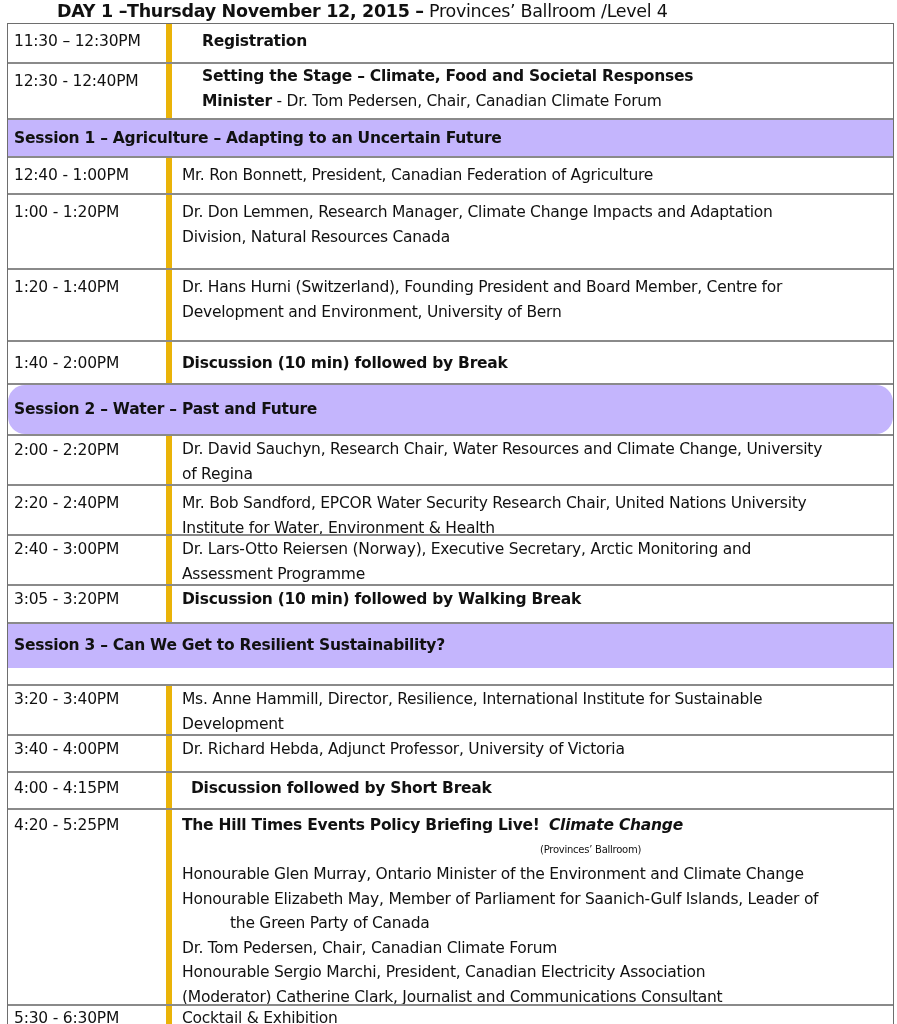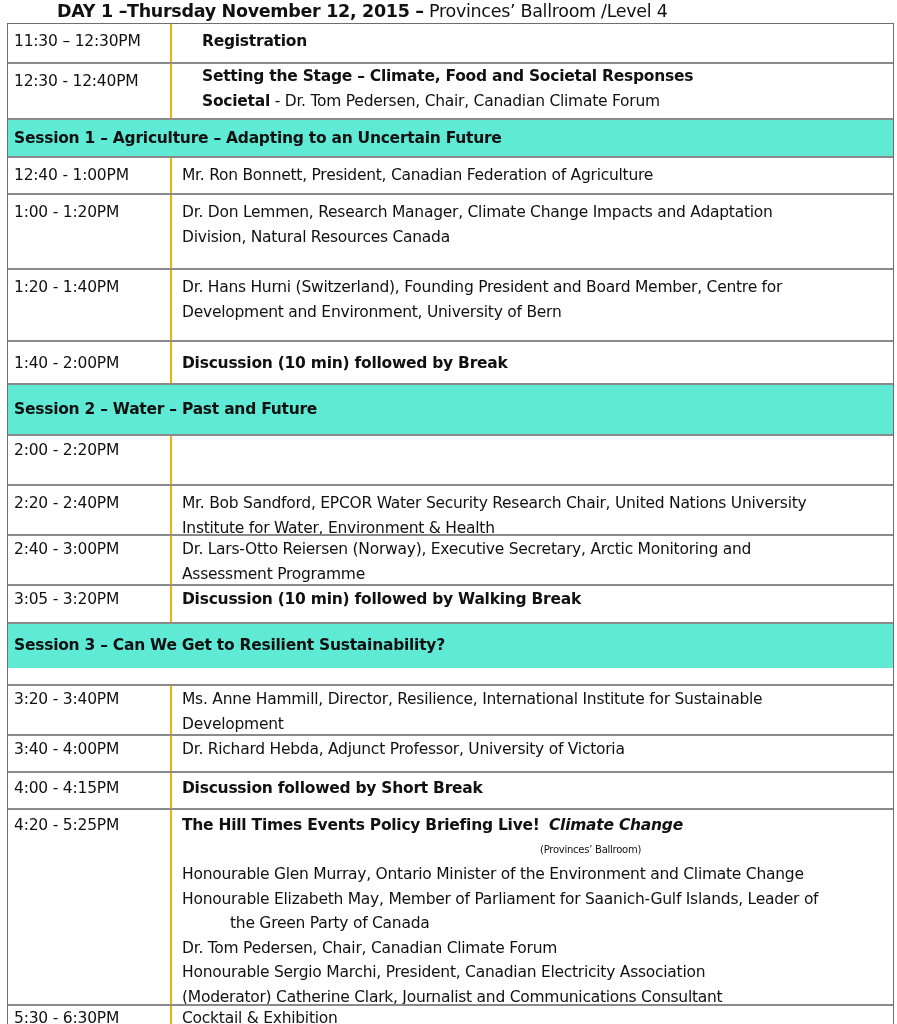--- a/index.html
+++ b/index.html
@@ -20,33 +20,33 @@
     box-sizing: border-box;
   }
   .row {
     position: relative; display: flex; box-sizing: border-box;
     border-top: 2px solid #8a8a8a;
   }
   .row:first-child { border-top: none; }
   .time {
     width: 164px; flex: 0 0 164px; box-sizing: border-box;
     padding: 5px 0 0 6px; font-size: 15.5px; line-height: 24px;
-    border-right: 2px solid #eab308; white-space: nowrap;
+    border-right: 6px solid #eab308; white-space: nowrap;
     letter-spacing: -0.2px;
   }
   .desc {
     flex: 1 1 auto; box-sizing: border-box;
     padding: 5px 10px 0 10px; font-size: 15.5px; line-height: 24.5px;
     letter-spacing: -0.25px;
   }
   .desc.indent { padding-left: 30px; }
   .bold { font-weight: bold; }
   .ital { font-style: italic; font-weight: bold; }
   .session {
-    background: #5eead4; font-weight: bold; font-size: 15.5px;
+    background: #c4b5fd; font-weight: bold; font-size: 15.5px;
     padding: 6px 0 0 6px; line-height: 24px; letter-spacing: -0.25px;
     width: 100%; box-sizing: border-box;
   }
   .line { display: block; white-space: nowrap; }
   .center-note { display: block; padding-left: 358px; white-space: nowrap; }
   .hang { display: block; padding-left: 48px; white-space: nowrap; }
 </style>
 </head>
 <body>
 
@@ -60,21 +60,21 @@
     <div class="time">11:30 – 12:30PM</div>
     <div class="desc indent bold">
       <span class="line">Registration</span>
     </div>
   </div>
 
   <div class="row" style="height:56px;">
     <div class="time">12:30 - 12:40PM</div>
     <div class="desc indent" style="padding-top:0;">
       <span class="line bold">Setting the Stage – Climate, Food and Societal Responses</span>
-      <span class="line"><b>Societal</b><span> - Dr. Tom Pedersen, Chair, Canadian Climate Forum</span></span>
+      <span class="line"><b>Minister</b><span> - Dr. Tom Pedersen, Chair, Canadian Climate Forum</span></span>
     </div>
   </div>
 
   <div class="row" style="height:38px;">
     <div class="session">Session 1 – Agriculture – Adapting to an Uncertain Future</div>
   </div>
 
   <div class="row" style="height:37px;">
     <div class="time">12:40 - 1:00PM</div>
     <div class="desc">
@@ -99,25 +99,29 @@
   </div>
 
   <div class="row" style="height:43px;">
     <div class="time" style="padding-top:9px;">1:40 - 2:00PM</div>
     <div class="desc bold" style="padding-top:9px;">
       <span class="line">Discussion (10 min) followed by Break</span>
     </div>
   </div>
 
   <div class="row" style="height:51px;">
-    <div class="session" style="padding-top:12px;">Session 2 – Water – Past and Future</div>
+    <div class="session" style="padding-top:12px;border-radius:17px;">Session 2 – Water – Past and Future</div>
   </div>
 
   <div class="row" style="height:50px;">
     <div class="time" style="padding-top:2px;">2:00 - 2:20PM</div>
+    <div class="desc" style="padding-top:1px;">
+      <span class="line">Dr. David Sauchyn, Research Chair, Water Resources and Climate Change, University</span>
+      <span class="line">of Regina</span>
+    </div>
   </div>
 
   <div class="row" style="height:50px;">
     <div class="time" style="padding-top:5px;">2:20 - 2:40PM</div>
     <div class="desc" style="padding-top:5px;">
       <span class="line">Mr. Bob Sandford, EPCOR Water Security Research Chair, United Nations University</span>
       <span class="line">Institute for Water, Environment &amp; Health</span>
     </div>
   </div>
 
@@ -148,21 +152,21 @@
     </div>
   </div>
 
   <div class="row" style="height:37px;">
     <div class="time" style="padding-top:1px;">3:40 - 4:00PM</div>
     <div class="desc" style="padding-top:1px;">
       <span class="line">Dr. Richard Hebda, Adjunct Professor, University of Victoria</span>
     </div>
   </div>
 
-  <div class="row" style="height:37px;">
+  <div class="row" style="height:37px;gap:9px;">
     <div class="time" style="padding-top:3px;">4:00 - 4:15PM</div>
     <div class="desc bold" style="padding-top:3px;">
       <span class="line">Discussion followed by Short Break</span>
     </div>
   </div>
 
   <div class="row" style="height:196px;">
     <div class="time" style="padding-top:3px;">4:20 - 5:25PM</div>
     <div class="desc" style="padding-top:3px;">
       <span class="line"><b>The Hill Times Events Policy Briefing Live!</b>&nbsp; <span class="ital">Climate Change</span></span>

